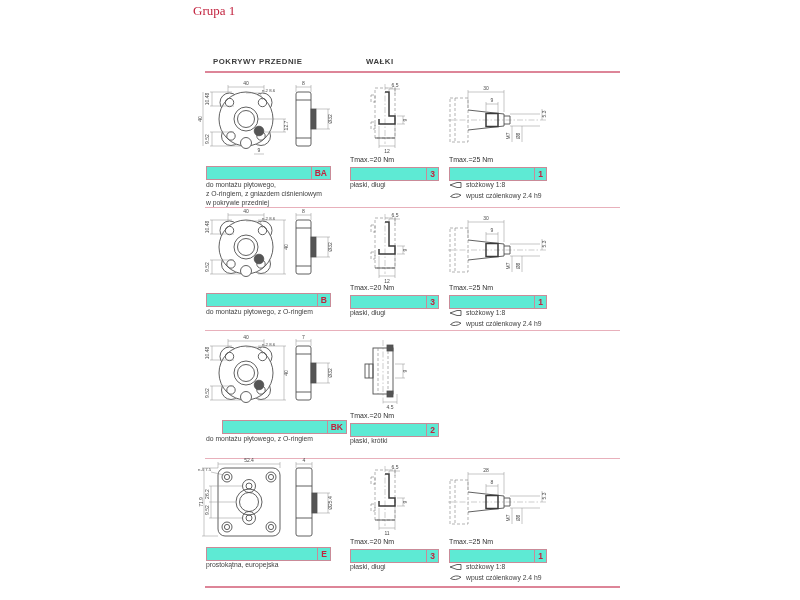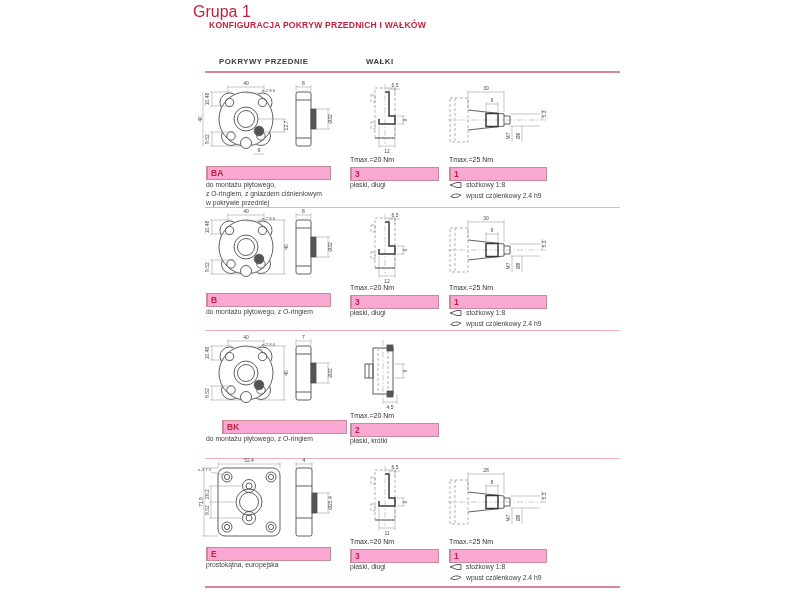--- a/index.html
+++ b/index.html
@@ -3,26 +3,26 @@
 <meta charset="utf-8">
 <style>
   :root{
     --accent:#c2223e; --rule:#dd8598; --separator:#e8b0bb; --drawing:#4f4f4f;
   }
   html,body{margin:0;padding:0;background:#fff;}
   body{font-family:"Liberation Sans",sans-serif;}
   .page{position:relative;width:800px;height:600px;background:#ffffff;overflow:hidden;color:#3c3c3c;}
   .abs{position:absolute;}
   .accent{color:var(--accent);}
-  .title{font-size:16px;}
+  .title{font-size:13px;font-family:Liberation Serif, serif;}
   .subtitle{font-size:8.6px;font-weight:bold;letter-spacing:.2px;}
   .colhead{font-size:7.8px;font-weight:bold;letter-spacing:.5px;color:#3c3c3c;}
   .rule{height:1.5px;background:var(--rule);}
   .sep{height:1px;background:var(--separator);}
-  .codebox{height:12px;border:1px solid #c98b98;display:flex;align-items:stretch;background:#f9a8d4;box-sizing:content-box;flex-direction:column;}
+  .codebox{height:12px;border:1px solid #c98b98;display:flex;align-items:stretch;background:#5eead4;box-sizing:content-box;}
   .codebox .sp{flex:1;}
   .codebox .cd{border-left:1px solid #c98b98;color:var(--accent);font-weight:bold;font-size:8.5px;line-height:12px;padding:0 3px;}
   .desc{font-size:6.8px;line-height:9px;color:#3f3f3f;white-space:pre-line;}
   .tmax{font-size:7px;color:#2f2f2f;}
   .feat{display:flex;align-items:center;gap:4px;font-size:6.8px;color:#3f3f3f;}
   svg .ol{fill:none;stroke:var(--drawing);stroke-width:0.9;}
   svg .of{fill:#fff;stroke:var(--drawing);stroke-width:0.9;}
   svg .ob{fill:none;stroke:#3a3a3a;stroke-width:1.5;}
   svg .dl{stroke:#8f8f8f;stroke-width:0.5;fill:none;}
   svg .cl{stroke:#9a9a9a;stroke-width:0.5;stroke-dasharray:6 2 1.5 2;fill:none;}
@@ -103,22 +103,21 @@
         <rect class="dk" x="35" y="55" width="6" height="6"></rect>
         <rect class="ol" x="13" y="28" width="8" height="14"></rect>
         <line class="ol" x1="17" y1="28" x2="17" y2="42"></line>
         <line class="dash" x1="26" y1="12" x2="26" y2="58"></line>
         <line class="dash" x1="36" y1="15" x2="36" y2="55"></line>
       </g>
     </defs>
   </svg>
 
   <div class="abs title accent" style="left:193px;top:3px">Grupa 1</div>
-  <div class="abs subtitle accent" style="left:209px;top:20px">KONFIGURACJA POKRYW PRZEDNICH I WAŁKÓW</div>
-  <div class="abs colhead" style="left:219px;top:57px">POKRYWY PRZEDNIE</div>
+  <div class="abs colhead" style="left:213px;top:57px">POKRYWY PRZEDNIE</div>
   <div class="abs colhead" style="left:366px;top:57px">WAŁKI</div>
   <div class="abs rule" style="left:205px;top:71px;width:415px"></div>
   <div class="abs sep" style="left:205px;top:207px;width:415px"></div>
   <div class="abs sep" style="left:205px;top:330px;width:415px"></div>
   <div class="abs sep" style="left:205px;top:458px;width:415px"></div>
   <div class="abs rule" style="left:205px;top:586px;width:415px"></div>
 
   <svg class="abs" style="left:198px;top:78px" width="150" height="85">
     <use href="#cover-round"></use>
     <line class="dl" x1="30" y1="9" x2="66" y2="9"></line>

